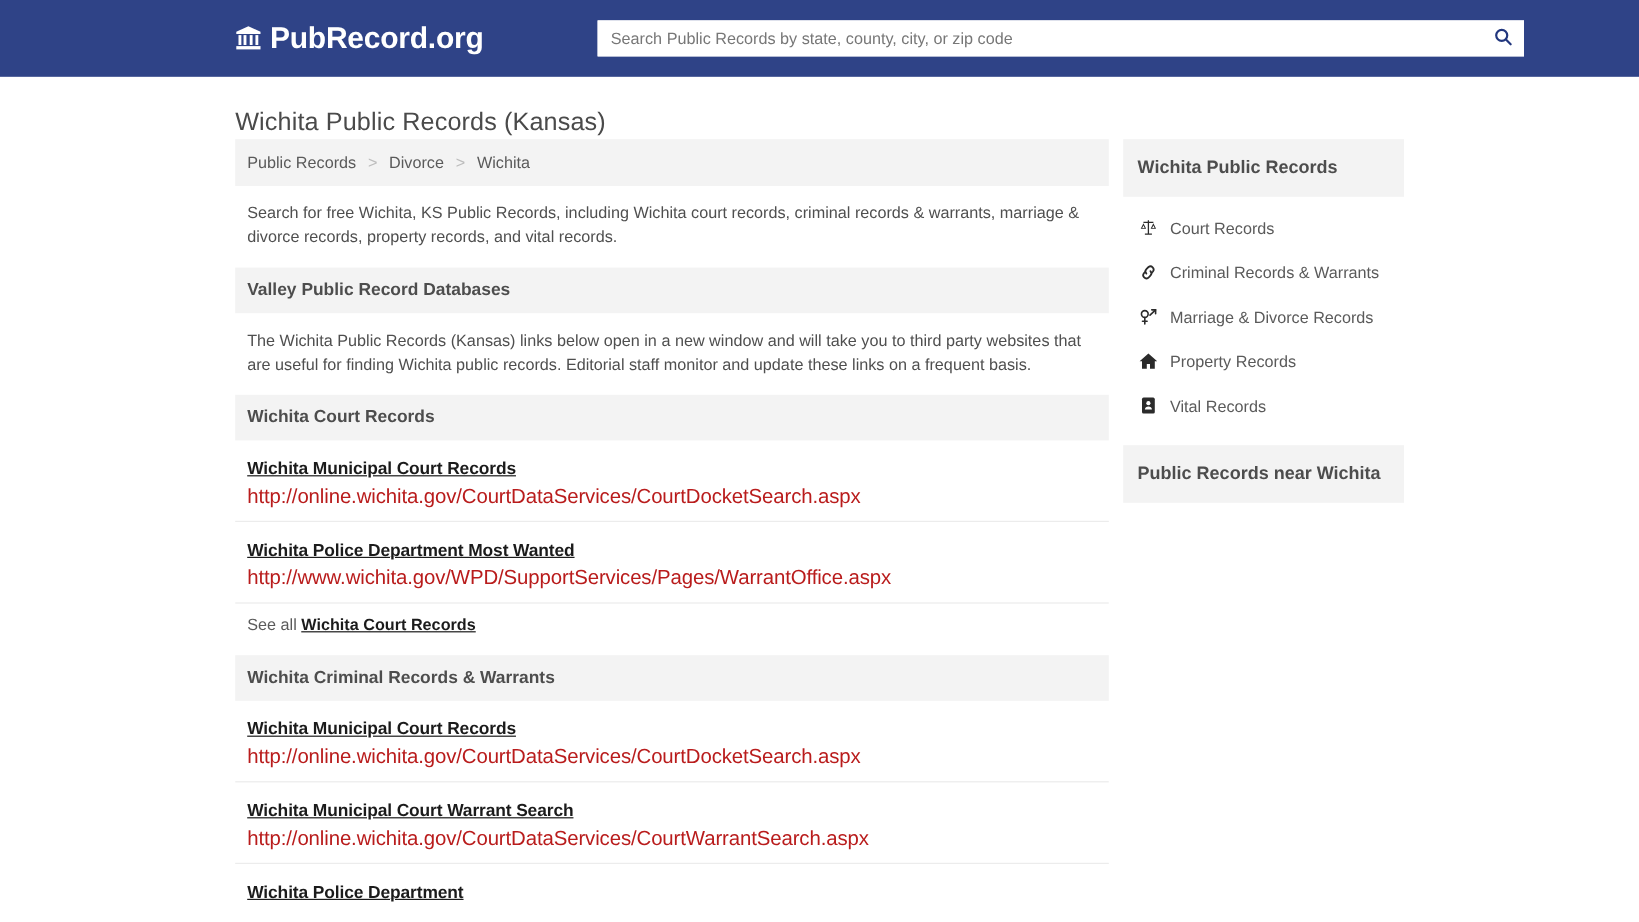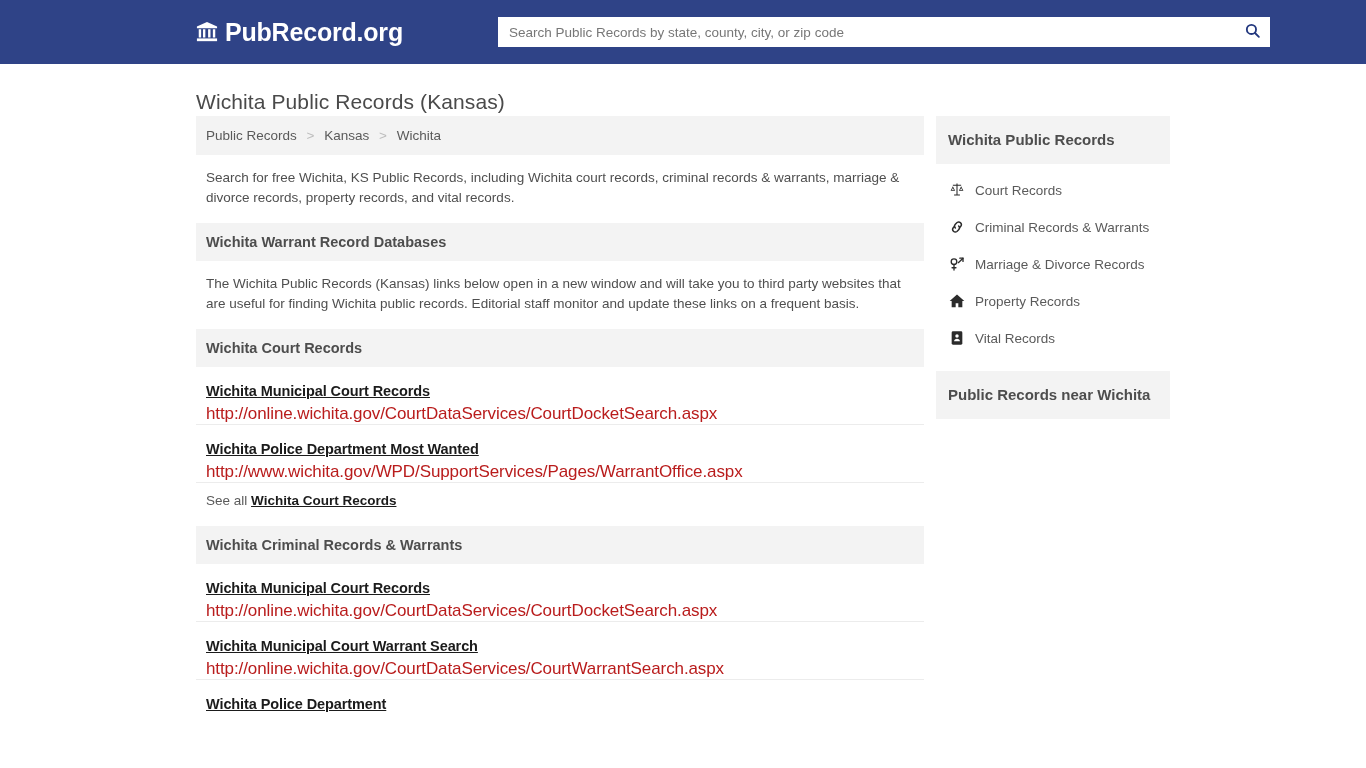--- a/index.html
+++ b/index.html
@@ -124,21 +124,21 @@
   .para {
     font-size: 13.5px;
     line-height: 1.45;
     color: #4f4f4f;
     padding: 13px 10px 16px 10px;
   }
 
   .sect-gap { height: 12px; }
 
   
-  .entry { padding: 15px 10px 0 10px; border-bottom: 1px solid #ececec; }
+  .entry { padding: 15px 10px 10px 10px; border-bottom: 1px solid #ececec; }
   .entry:last-of-type { border-bottom: none; }
   .entry-link {
     display: inline-block;
     font-size: 14.5px;
     font-weight: bold;
     color: #1b1b1b;
     text-decoration: underline;
     cursor: pointer;
     letter-spacing: -0.1px;
   }
@@ -239,28 +239,28 @@
 
   <h1 class="page-title">Wichita Public Records (Kansas)</h1>
 
   <div class="columns">
 
     <div class="main-col">
 
       <div class="breadcrumb">
         <a>Public Records</a>
         <span class="crumb-sep">&gt;</span>
-        <a>Kansas</a>
+        <a>Divorce</a>
         <span class="crumb-sep">&gt;</span>
         <a>Wichita</a>
       </div>
 
       <p class="para">Search for free Wichita, KS Public Records, including Wichita court records, criminal records &amp; warrants, marriage &amp; divorce records, property records, and vital records.</p>
 
-      <div class="band">Wichita Warrant Record Databases</div>
+      <div class="band">Valley Public Record Databases</div>
       <p class="para">The Wichita Public Records (Kansas) links below open in a new window and will take you to third party websites that are useful for finding Wichita public records. Editorial staff monitor and update these links on a frequent basis.</p>
 
       <div class="band">Wichita Court Records</div>
 
       <div class="entry">
         <a class="entry-link">Wichita Municipal Court Records</a>
         <span class="entry-url">http://online.wichita.gov/CourtDataServices/CourtDocketSearch.aspx</span>
       </div>
 
       <div class="entry">

